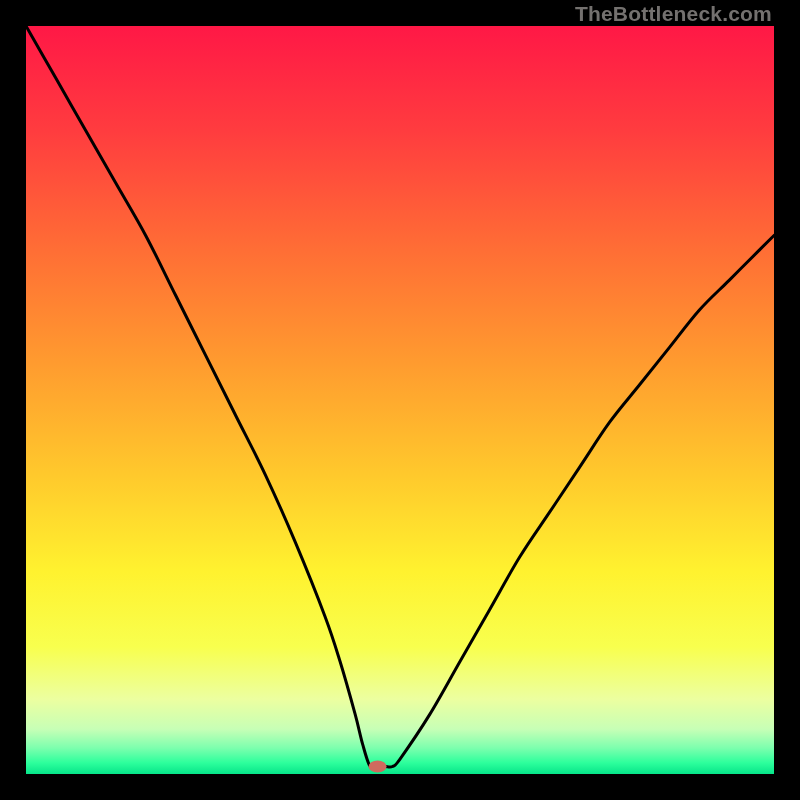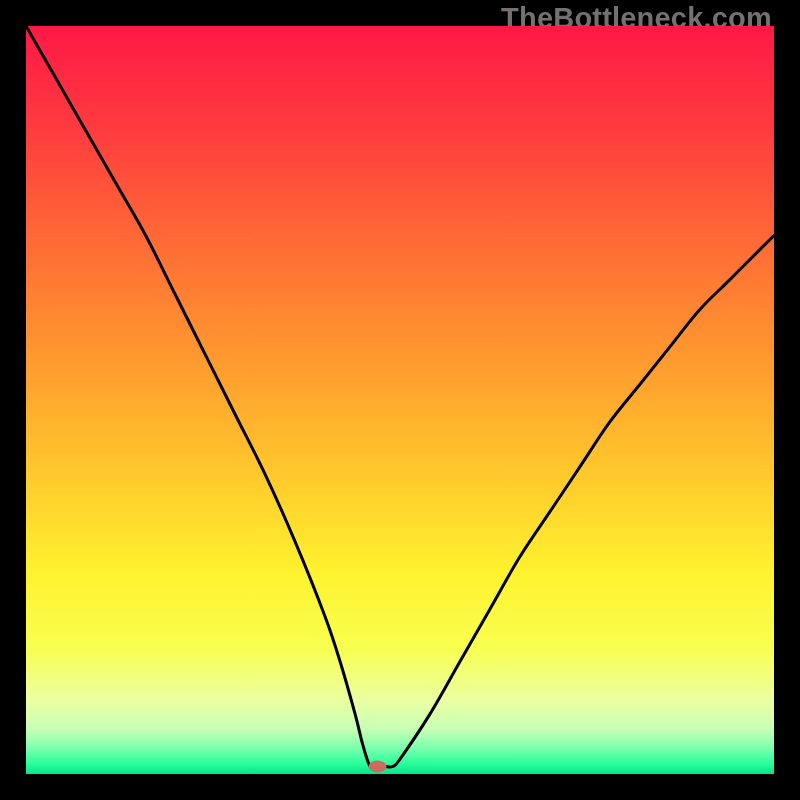--- a/index.html
+++ b/index.html
@@ -24,21 +24,21 @@
     top: 26px;
     width: 748px;
     height: 748px;
     overflow: hidden;
   }
   .watermark {
     position: absolute;
     top: 2px;
     right: 28px;
     font-family: Arial, Helvetica, sans-serif;
-    font-size: 29px;
+    font-size: 21px;
     font-weight: 600;
     color: #74716f;
     letter-spacing: 0.2px;
   }
   svg {
     display: block;
   }
 </style>
 </head>
 <body>

